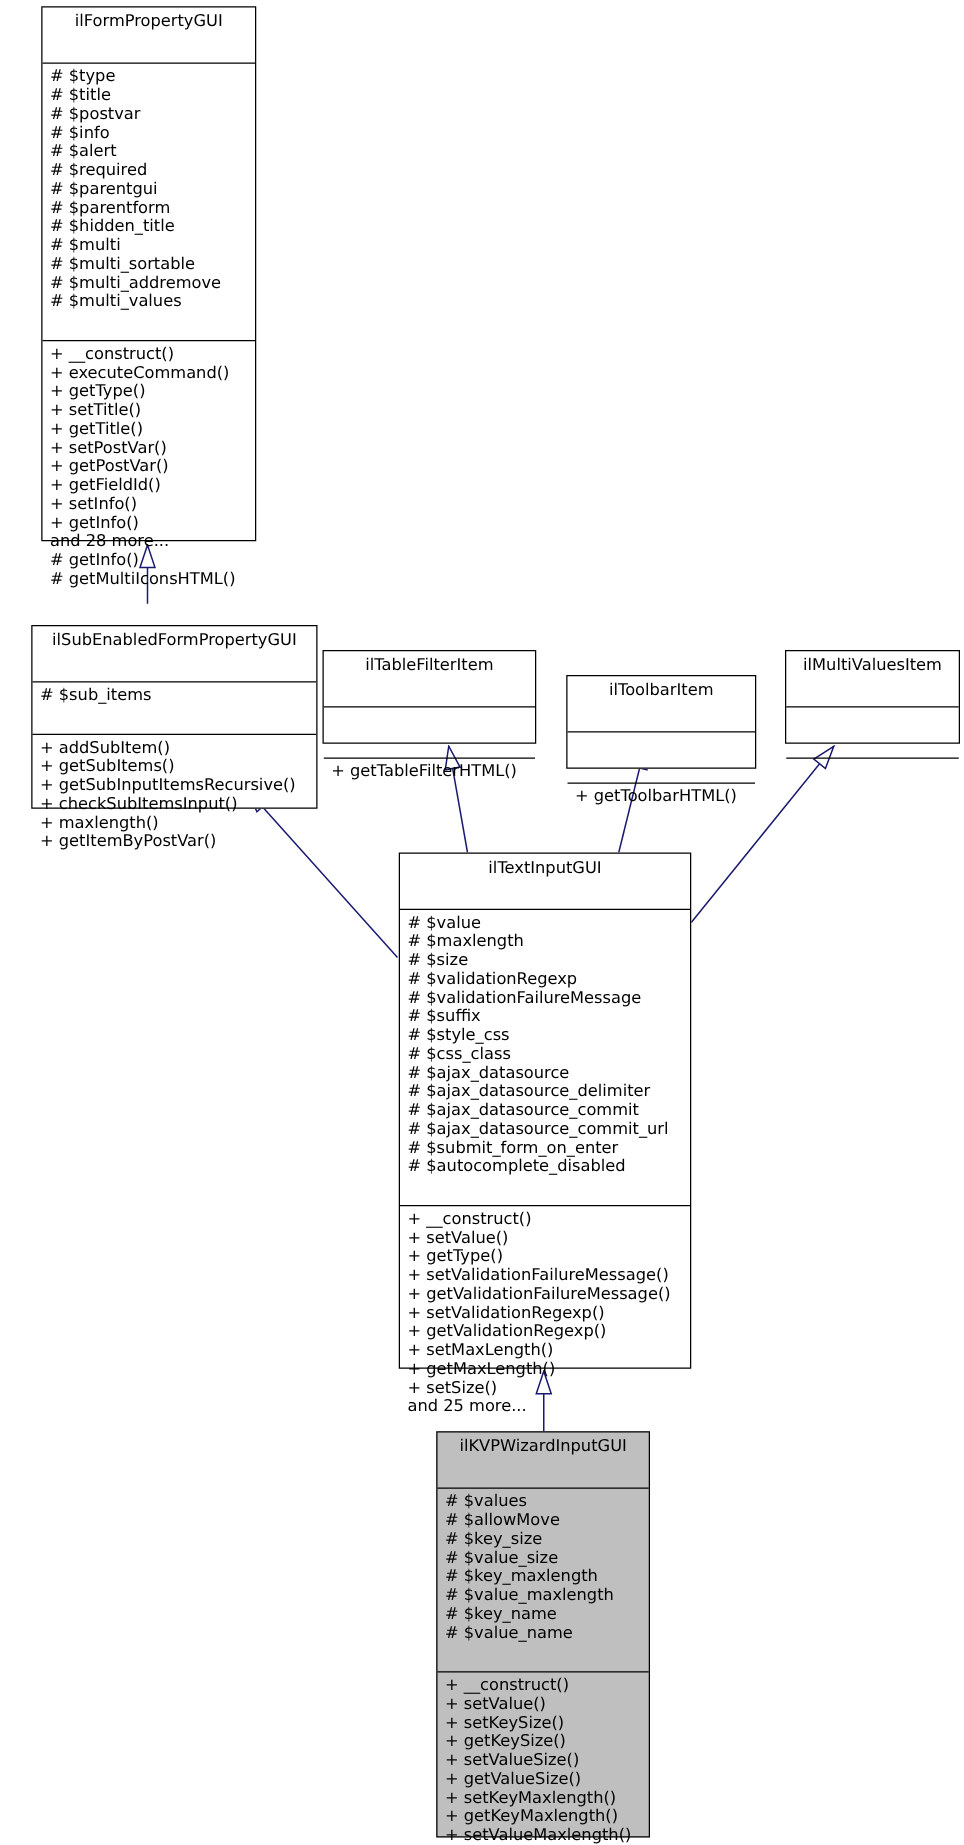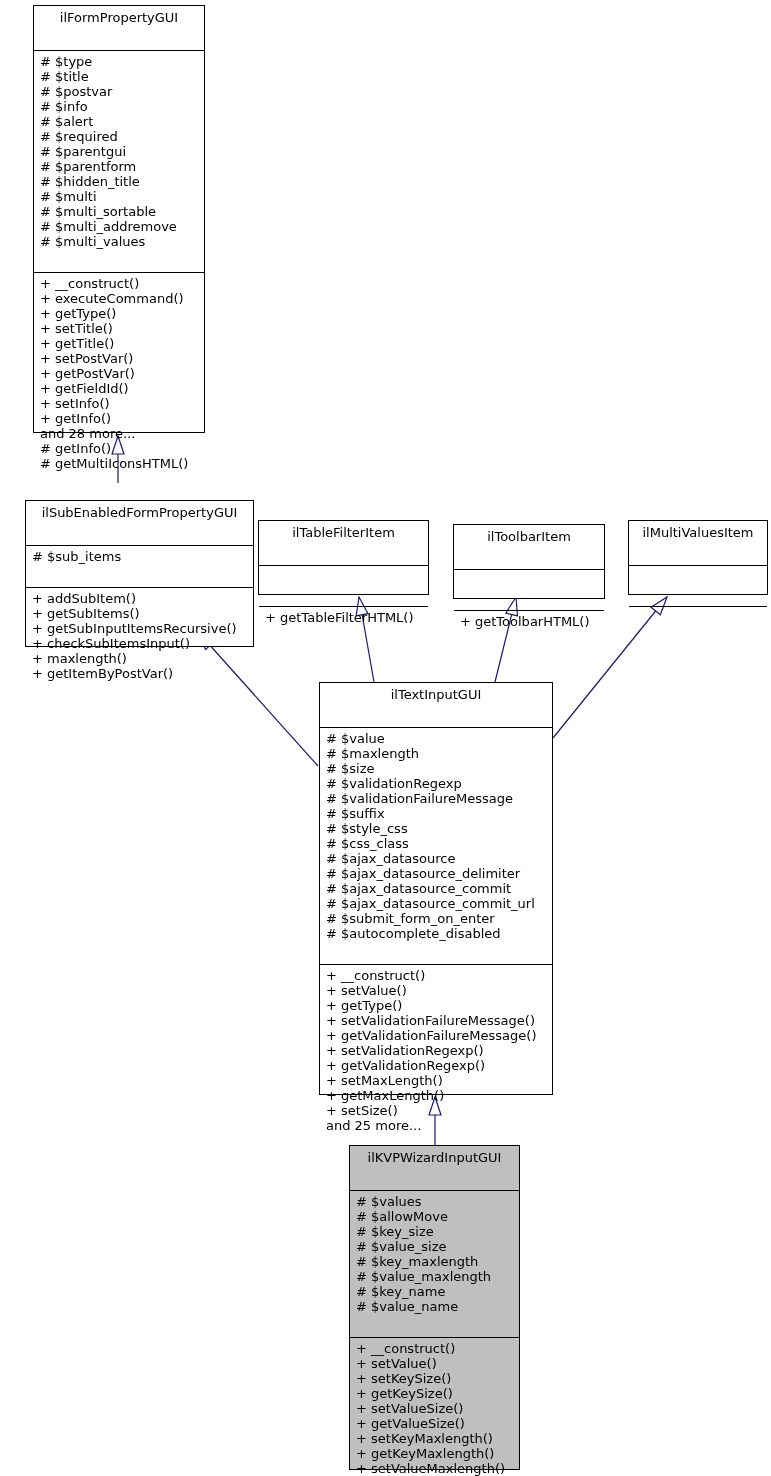--- a/index.html
+++ b/index.html
@@ -46,21 +46,21 @@
   }
   .uml-methods { flex: 1 1 auto; }
   .uml-attrs li, .uml-methods li {
     line-height: 15px;
     white-space: nowrap;
   }
   
   #cls-0 { left: 33px;  top: 5px;    width: 172px; height: 428px; }
   #cls-1 { left: 4px;   top: 500px;  width: 229px; height: 147px; margin-left: 21px; }
   #cls-2 { left: 258px; top: 520px;  width: 171px; height: 75px; }
-  #cls-3 { left: 453px; top: 524px;  width: 152px; height: 75px; }
+  #cls-3 { left: 453px; top: 540px;  width: 152px; height: 75px; }
   #cls-4 { left: 628px; top: 520px;  width: 140px; height: 75px; }
   #cls-5 { left: 319px; top: 682px;  width: 234px; height: 413px; }
   #cls-6 { left: 349px; top: 1145px; width: 171px; height: 325px; }
 </style>
 </head>
 <body>
 
 <div class="canvas">
 
   <svg class="arrow-layer" width="771" height="1476" viewBox="0 0 771 1476" xmlns="http://www.w3.org/2000/svg">

